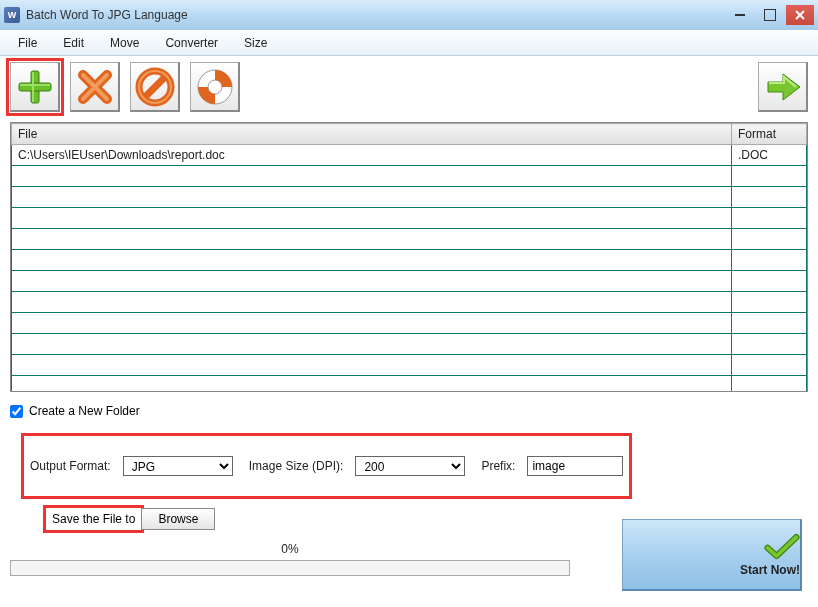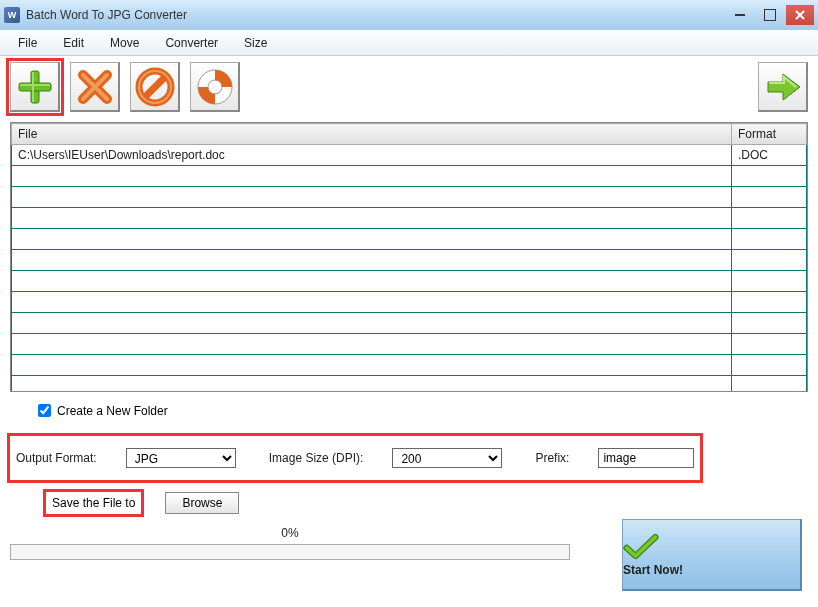--- a/index.html
+++ b/index.html
@@ -30,45 +30,45 @@
 th { background: linear-gradient(to bottom,#f5f5f5,#e0e0e0); border:1px solid #aaa; text-align:left; padding:3px 6px; font-weight:normal; color:#222;}
 td { border:1px solid #0f766e; padding:3px 6px; height:20px; color:#222; white-space:nowrap;}
 .col-file { width: 720px; }
 .col-format { width: auto; }
 
 .options { padding: 12px 10px 4px 10px; }
 .opt-row { display:flex; align-items:center; margin-bottom: 10px; }
 .opt-row label { margin-right: 6px; color:#222; white-space:nowrap;}
 input[type=text], select { border:1px solid #666; padding:2px 4px; font-size:12px; height:20px; background:#fff;}
 select { height:20px; }
-.chk-row { margin-bottom: 18px; display:flex;align-items:flex-start;gap:6px;margin-left:28px;}
+.chk-row { margin-bottom: 18px; display:flex;align-items:flex-end;gap:6px;}
 .chk-row input { width:13px;height:13px;}
 
-.hl-row { outline: 3px solid #e33; padding: 12px 6px; display:inline-flex; align-items:center; gap: 23px;}
-
-.save-row { display:flex; align-items:flex-end; gap:24px; margin-top:12px;padding-left:36px;}
+.hl-row { outline: 3px solid #e33; padding: 20px 6px; display:inline-flex; align-items:center; gap: 6px; margin-left: 14px;}
+
+.save-row { display:flex; align-items:flex-end; gap:0; margin-top:12px;padding-left:36px;}
 .save-label-box { outline:3px solid #e33; padding:4px 6px; display:inline-block;}
 .browse-btn { padding:3px 16px; border:1px solid #888; background:linear-gradient(to bottom,#fff,#e5e5e5); cursor:pointer;}
 
 .progress-area { margin: 8px 10px 0 10px; }
 .progress-pct { text-align:center; margin-bottom:4px; color:#222;}
 .progress-bar { width: 560px; height:16px; border:1px solid #aaa; background:#f5f5f5;}
 
-.start-btn { position:absolute; right:16px; bottom:16px; width:180px; height:72px; border:1px solid #7aa0c4; background:linear-gradient(to bottom,#cde6f8 0%,#a9d0ef 50%,#8ec0e5 100%); display:flex; flex-direction:column; align-items:flex-start; justify-content:center; cursor:pointer; border-bottom:2px solid #5a88b0; border-right:2px solid #5a88b0;}
+.start-btn { position:absolute; right:16px; bottom:16px; width:180px; height:72px; border:1px solid #7aa0c4; background:linear-gradient(to bottom,#cde6f8 0%,#a9d0ef 50%,#8ec0e5 100%); display:flex; flex-direction:column; align-items:flex-end; justify-content:center; cursor:pointer; border-bottom:2px solid #5a88b0; border-right:2px solid #5a88b0;}
 .start-btn svg { width:36px;height:28px;}
 .start-btn span { font-weight:bold; color:#222; margin-top:2px;}
 </style>
 </head>
 <body>
 
 <div class="titlebar">
   <div class="app-icon">
       <span>W</span>
     </div>
-  <div class="title-text">Batch Word To JPG Converter</div>
+  <div class="title-text">Batch Word To JPG Language</div>
   <div class="win-btn win-min"></div>
   <div class="win-btn win-max"></div>
   <div class="win-btn win-close">
     <svg viewBox="0 0 10 10">
         <line x1="1" y1="1" x2="9" y2="9"></line>
         <line x1="9" y1="1" x2="1" y2="9"></line>
       </svg>
   </div>
 </div>
 

